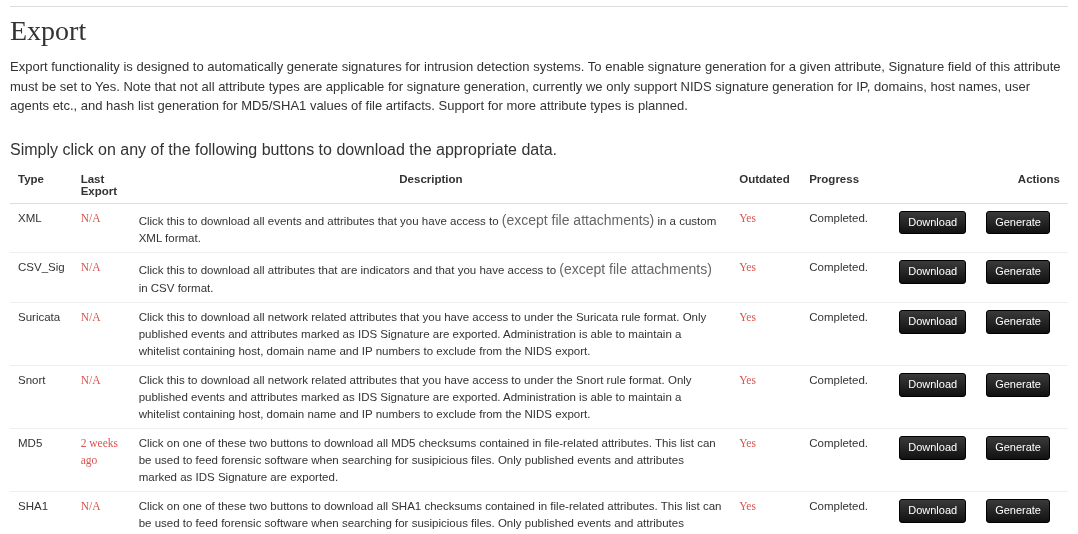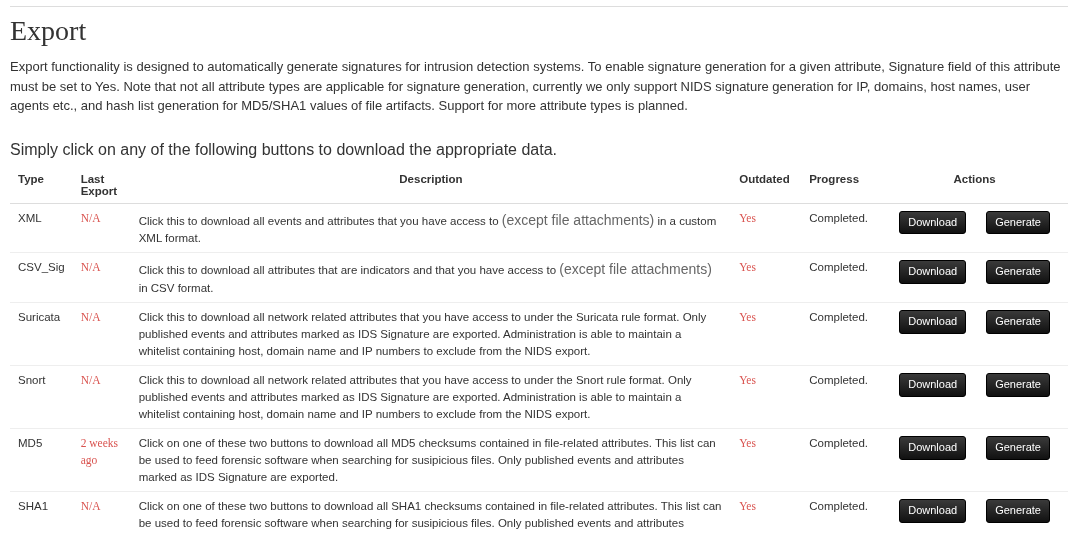--- a/index.html
+++ b/index.html
@@ -46,21 +46,21 @@
     padding: 6px 8px;
     border-bottom: 1px solid #ddd;
     color: #333;
     vertical-align: top;
   }
   th.c-type { width: 52px; }
   th.c-last { width: 58px; }
   th.c-desc { text-align: center; }
   th.c-outdated { width: 70px; text-align: left; }
   th.c-progress { width: 80px; }
-  th.c-actions { width: 140px; text-align: center; }
+  th.c-actions { width: 140px; text-align: right; }
   tbody tr { border-bottom: 1px solid #eee; }
   td {
     padding: 6px 8px;
     vertical-align: top;
     line-height: 1.45;
     color: #333;
   }
   td.red, span.red { color: #d9534f; font-family: Liberation Serif, serif; }
   .small-note {
     font-size: 14px;

